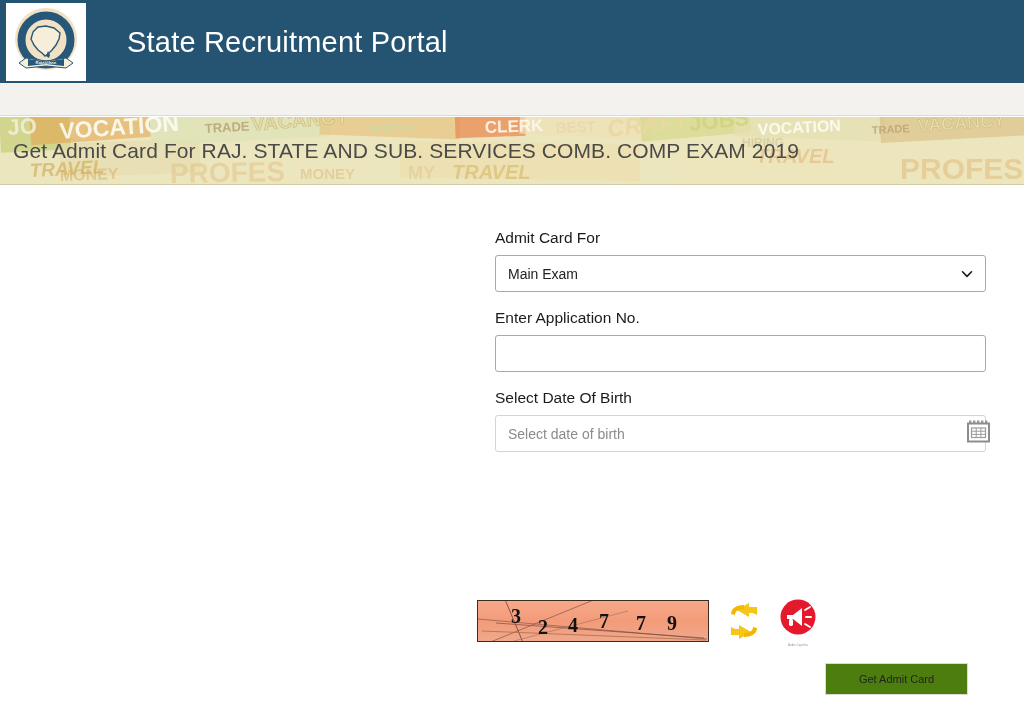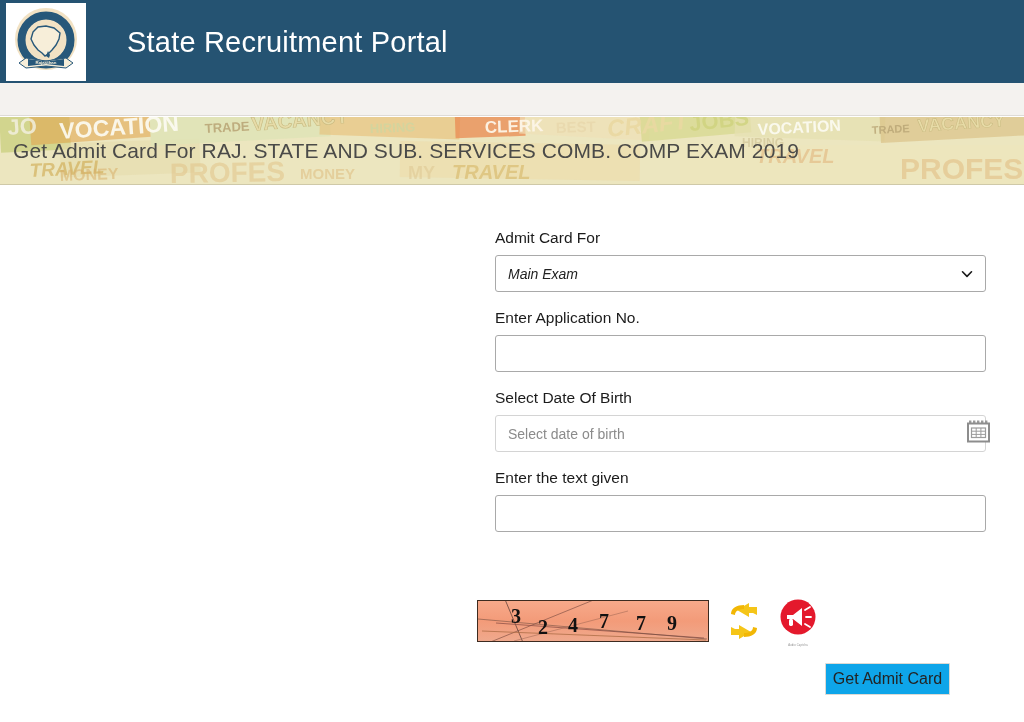--- a/index.html
+++ b/index.html
@@ -85,21 +85,21 @@
     border: 1px solid #a9a9a9;
     border-radius: 3px;
     display: flex;
     align-items: center;
     padding: 0 12px;
     font-size: 14px;
     color: #222;
   }
   .field-control.light-border { border: 1px solid #d4d4d4; width: 491px; }
   .field-control .placeholder { color: #8b8b8b; font-size: 14px; }
-  .field-control .value { color: #222; font-size: 14px; font-style: italic; }
+  .field-control .value { color: #222; font-size: 14px; }
 
   .chevron {
     position: absolute; right: 12px; top: 50%;
     transform: translateY(-50%);
     width: 12px; height: 12px;
   }
   .cal-icon {
     position: absolute; right: -9px; top: 3px;
     width: 28px; height: 26px;
   }
@@ -123,25 +123,25 @@
   .audio-icon { margin-left: 14px; width: 46px; height: 46px; position: relative; }
   .audio-caption {
     position: absolute; left: 0; bottom: -3px; width: 46px;
     text-align: center; font-size: 2.6px; color: #8a8a8a;
     letter-spacing: 0.2px; white-space: nowrap;
   }
 
   
   .submit-btn {
     position: absolute; left: 825px; top: 663px;
-    width: 125px; height: 32px;
-    background: #0ea5e9;
+    width: 143px; height: 32px;
+    background: #4d7c0f;
     border: 1px solid #dcdad4;
     color: #232323;
-    font-size: 16px;
+    font-size: 11px;
     font-family: "Liberation Sans", sans-serif;
     cursor: pointer;
     display: flex; align-items: center; justify-content: center;
     border-radius: 1px;
   }
 </style>
 </head>
 <body>
 
 <div id="page">
@@ -264,26 +264,20 @@
           <line x1="5.5" y1="12.2" x2="19.5" y2="12.2" stroke="#9c9c9c" stroke-width="1"></line>
           <line x1="5.5" y1="15.4" x2="19.5" y2="15.4" stroke="#9c9c9c" stroke-width="1"></line>
           <line x1="10.2" y1="9" x2="10.2" y2="18.5" stroke="#9c9c9c" stroke-width="1"></line>
           <line x1="14.9" y1="9" x2="14.9" y2="18.5" stroke="#9c9c9c" stroke-width="1"></line>
         </svg>
       </div>
     </div>
 
     <div class="gap-a"></div>
 
-    <div class="field">
-      <label class="field-label">Enter the text given</label>
-      <div class="field-control">
-        <input type="text" style="border: none; outline: none; width: 100%; font-size: 14px; font-family: &quot;Liberation Sans&quot;, sans-serif; background: transparent; color: rgb(34, 34, 34);" placeholder="">
-      </div>
-    </div>
   </div>
 
   <div class="captcha-row">
 
     <div class="captcha-img">
       <svg width="230" height="40" viewBox="0 0 230 40">
         <defs>
           <linearGradient id="capg" x1="0" y1="0" x2="0" y2="1">
             <stop offset="0%" stop-color="#f7a98a"></stop>
             <stop offset="50%" stop-color="#f39b79"></stop>

